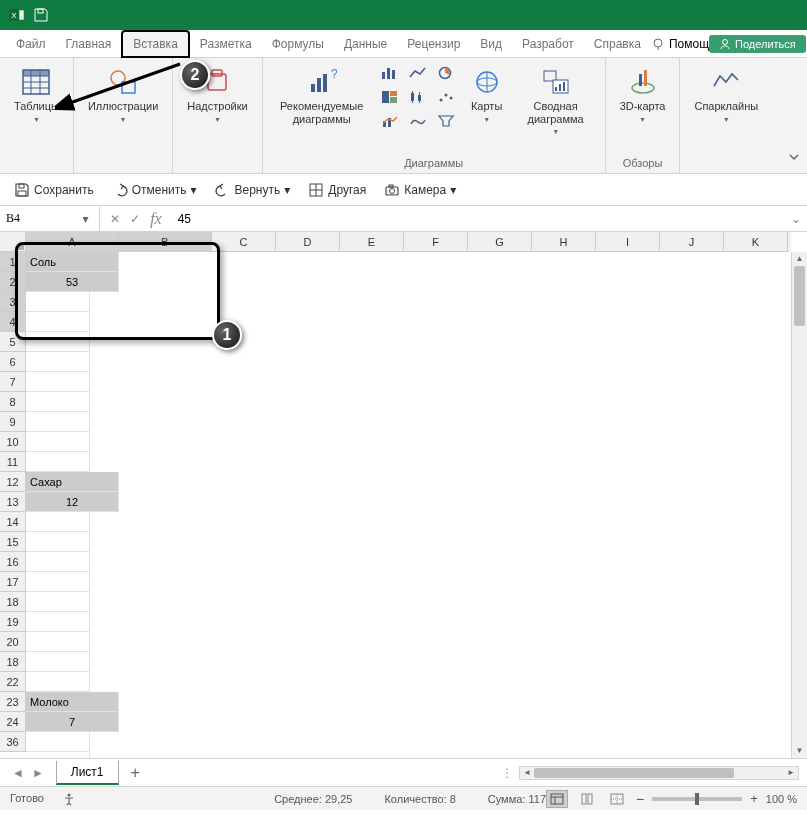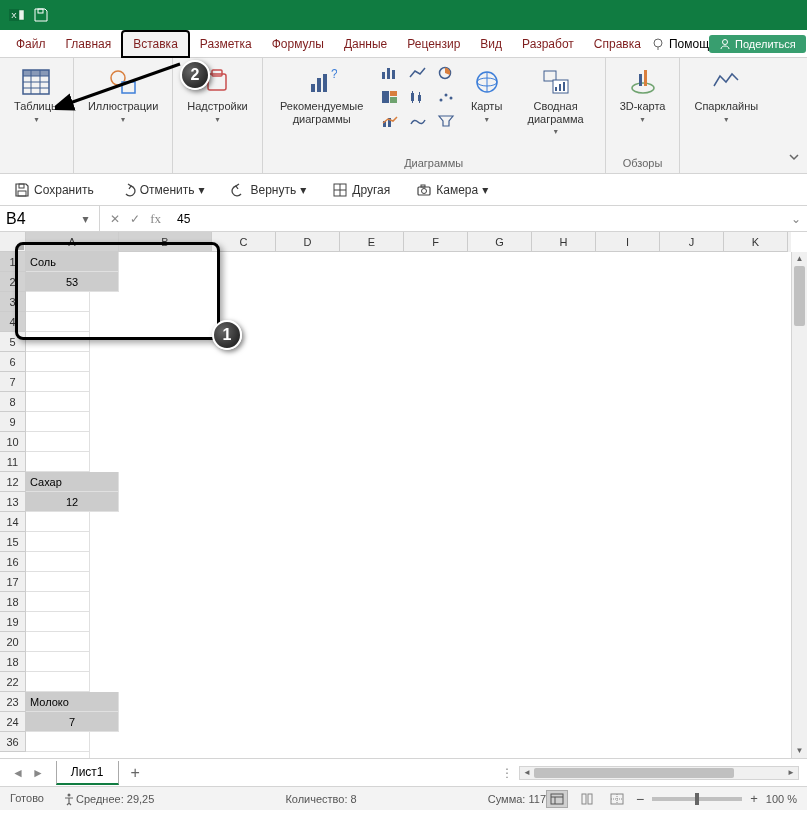--- a/index.html
+++ b/index.html
@@ -8,47 +8,47 @@
 .titlebar { height:30px; background:#107c41; display:flex; align-items:center; color:#fff; font-size:12px; }
 .titlebar .left { display:flex; align-items:center; gap:6px; padding-left:8px; }
 .titlebar .icon-box { width:18px; height:18px; display:flex; align-items:center; justify-content:center; }
 .titlebar .center { flex:1; text-align:center; }
 .titlebar .right { display:flex; align-items:center; gap:4px; }
 .titlebar .user { padding:0 6px; }
 .titlebar .winbtn { width:46px; height:30px; display:flex; align-items:center; justify-content:center; cursor:pointer; }
 .avatar { width:22px; height:22px; background:linear-gradient(135deg,#f7b733,#fc4a1a); border-radius:2px; margin-left:4px; }
 
 .menubar { height:28px; background:#fff; border-bottom:1px solid #d4d4d4; display:flex; align-items:center; padding:0 6px; }
-.menubar .tab { padding:5px 10px; cursor:pointer; font-size:12px; color:#7f1d1d; }
+.menubar .tab { padding:5px 10px; cursor:pointer; font-size:12px; color:#737373; }
 .menubar .tab.active { background:#f3f3f3; border:2px solid #000; border-radius:4px 4px 0 0; position:relative; z-index:2; font-weight:400; }
 .menubar .spacer { flex:1; }
 .menubar .tell { display:flex; align-items:center; gap:4px; }
 .menubar .share { background:#389e6f; color:#fff; padding:3px 10px; border-radius:3px; font-size:11px; display:flex; align-items:center; gap:4px; }
 
 .ribbon { background:#f3f3f3; border-bottom:1px solid #d4d4d4; display:flex; height:116px; }
 .rgroup { border-right:1px solid #d4d4d4; padding:4px 8px; display:flex; flex-direction:column; align-items:center; justify-content:space-between; }
 .rgroup .btns { display:flex; gap:4px; align-items:flex-start; flex:1; }
 .rgroup .glabel { font-size:11px; color:#666; text-align:center; padding-top:2px; }
 .rbtn { display:flex; flex-direction:column; align-items:center; gap:2px; padding:4px 6px; cursor:pointer; min-width:48px; }
 .rbtn .ricon { width:32px; height:32px; display:flex; align-items:center; justify-content:center; }
 .rbtn .rlabel { font-size:11px; text-align:center; line-height:1.15; color:#333; }
 .rbtn .dd { font-size:8px; color:#666; }
 .chartgrid { display:flex; flex-direction:column; gap:2px; }
 .chartrow { display:flex; gap:2px; }
 .chbtn { width:26px; height:22px; border:1px solid transparent; display:flex; align-items:center; justify-content:center; cursor:pointer; }
 
-.qat { height:32px; background:#fff; border-bottom:1px solid #d4d4d4; display:flex; align-items:center; gap:18px; padding:0 10px; }
+.qat { height:32px; background:#fff; border-bottom:1px solid #d4d4d4; display:flex; align-items:center; gap:10px; padding:0 10px; }
 .qbtn { display:flex; align-items:center; gap:4px; cursor:pointer; font-size:12px; color:#333; padding:2px 4px; }
 
 .fbar { height:26px; border-bottom:1px solid #d4d4d4; display:flex; align-items:center; }
 .namebox { width:100px; border-right:1px solid #d4d4d4; height:100%; display:flex; align-items:center; }
-.namebox input { border:none; width:72px; padding:0 6px; font-size:16px; outline:none; }
+.namebox input { border:none; width:72px; padding:0 6px; font-size:12px; outline:none;font-family:Liberation Serif, serif; }
 .namebox .ndd { flex:1; text-align:center; color:#666; cursor:pointer; }
 .fbtns { display:flex; gap:10px; padding:0 10px; color:#888; align-items:center; }
-.fx { font-family:'Times New Roman',serif; font-size:13px; }
+.fx { font-style:italic; font-family:'Times New Roman',serif; font-size:16px; }
 .finput { flex:1; border:none; padding:0 6px; font-size:12px; outline:none; }
 
 .grid-wrap { position:relative; height:526px; overflow:hidden; }
 .colhdr { display:flex; position:absolute; top:0; left:0; right:16px; height:20px; background:#f0f0f0; }
 .corner { width:26px; height:20px; border-right:1px solid #ccc; border-bottom:1px solid #ccc; background:#f0f0f0; display:flex; align-items:flex-end; justify-content:flex-end; }
 .corner::after { content:''; border-left:8px solid transparent; border-bottom:8px solid #b0b0b0; margin:1px; }
 .ch { width:64px; height:20px; border-right:1px solid #ccc; border-bottom:1px solid #ccc; text-align:center; font-size:11px; color:#333; line-height:20px; }
 .chdata { width:93px; }
 .ch.sel { background:#d2d2d2; }
 .rowhdr { position:absolute; top:20px; left:0; width:26px; }
@@ -792,21 +792,21 @@
 <div class="status">
   <div class="sl">
     <span>Готово</span>
     <span>
         <svg width="14" height="14">
           <circle cx="7" cy="3" r="1.5" fill="#666"></circle>
           <path d="M3 6h8M7 6v5M5 13l2-2 2 2" stroke="#666" fill="none" stroke-width="1.2"></path>
         </svg>
       </span>
   </div>
-  <div style="flex:1;text-align:center;display:flex;gap:8px;justify-content:space-between">
+  <div style="flex:1;text-align:center;display:flex;gap:32px;justify-content:flex-end">
     <span><span>Среднее:</span> <span>29,25</span></span>
     <span><span>Количество:</span> <span>8</span></span>
     <span><span>Сумма:</span> <span>117</span></span>
   </div>
   <div class="sr">
     <div class="viewbtn active">
         <svg width="14" height="12">
           <rect x="1" y="1" width="12" height="10" fill="none" stroke="#555"></rect>
           <line x1="1" y1="4" x2="13" y2="4" stroke="#555"></line>
           <line x1="5" y1="4" x2="5" y2="11" stroke="#555"></line>

